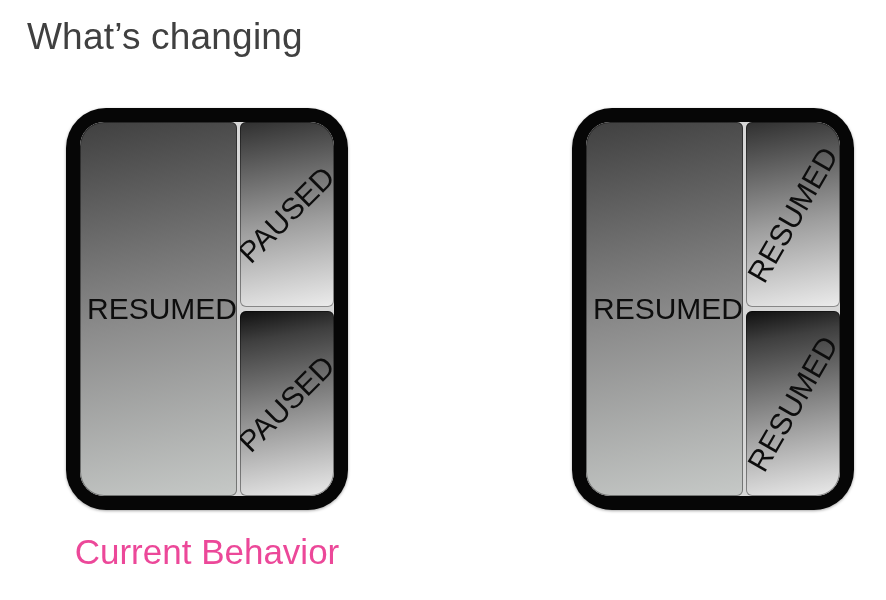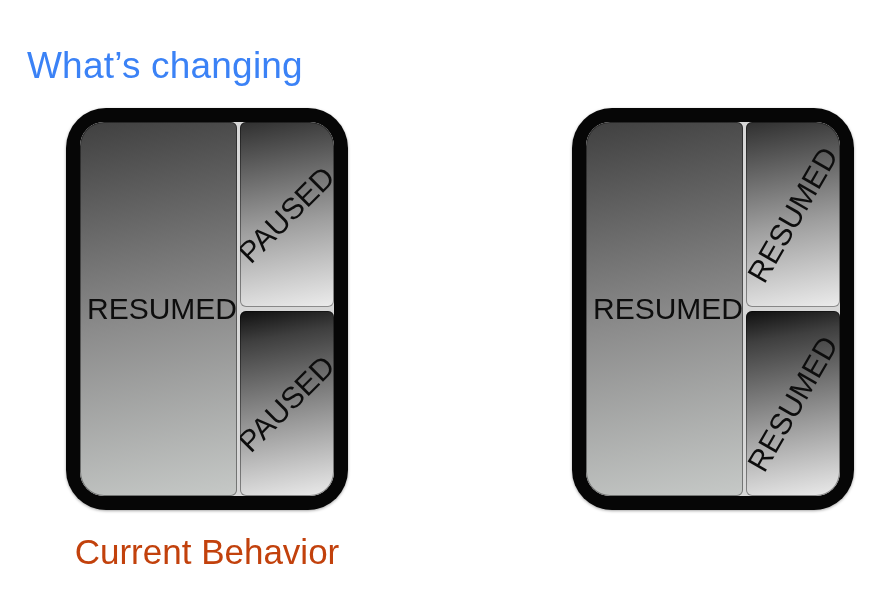--- a/index.html
+++ b/index.html
@@ -10,24 +10,23 @@
     overflow: hidden;
     position: relative;
   }
   .stage { position: absolute; inset: 0; }
 
   .slide-title {
     position: absolute;
     left: 27px; top: 16px;
     font-size: 37px;
     font-weight: 400;
-    color: #3b82f6;
+    color: #404040;
     letter-spacing: 0.2px;
     white-space: nowrap;
-    margin-top: 29px;
   }
 
   
   .device {
     position: absolute;
     top: 108px;
     width: 282px; height: 402px;
     background: #060606;
     border-radius: 40px;
     padding: 14px;
@@ -101,21 +100,21 @@
   .device-1 .pane-side .pane-label { transform: rotate(-45deg); }
   .device-2 .pane-side .pane-label { transform: rotate(-60deg); }
 
   .caption {
     position: absolute;
     top: 532px;
     width: 282px;
     text-align: center;
     font-size: 35px;
     font-weight: 400;
-    color: #c2410c;
+    color: #ec4899;
     white-space: nowrap;
   }
   .caption-1 { left: 66px; }
   .caption-2 { left: 572px; }
 </style>
 </head>
 <body>
 
 <div class="stage">
 

